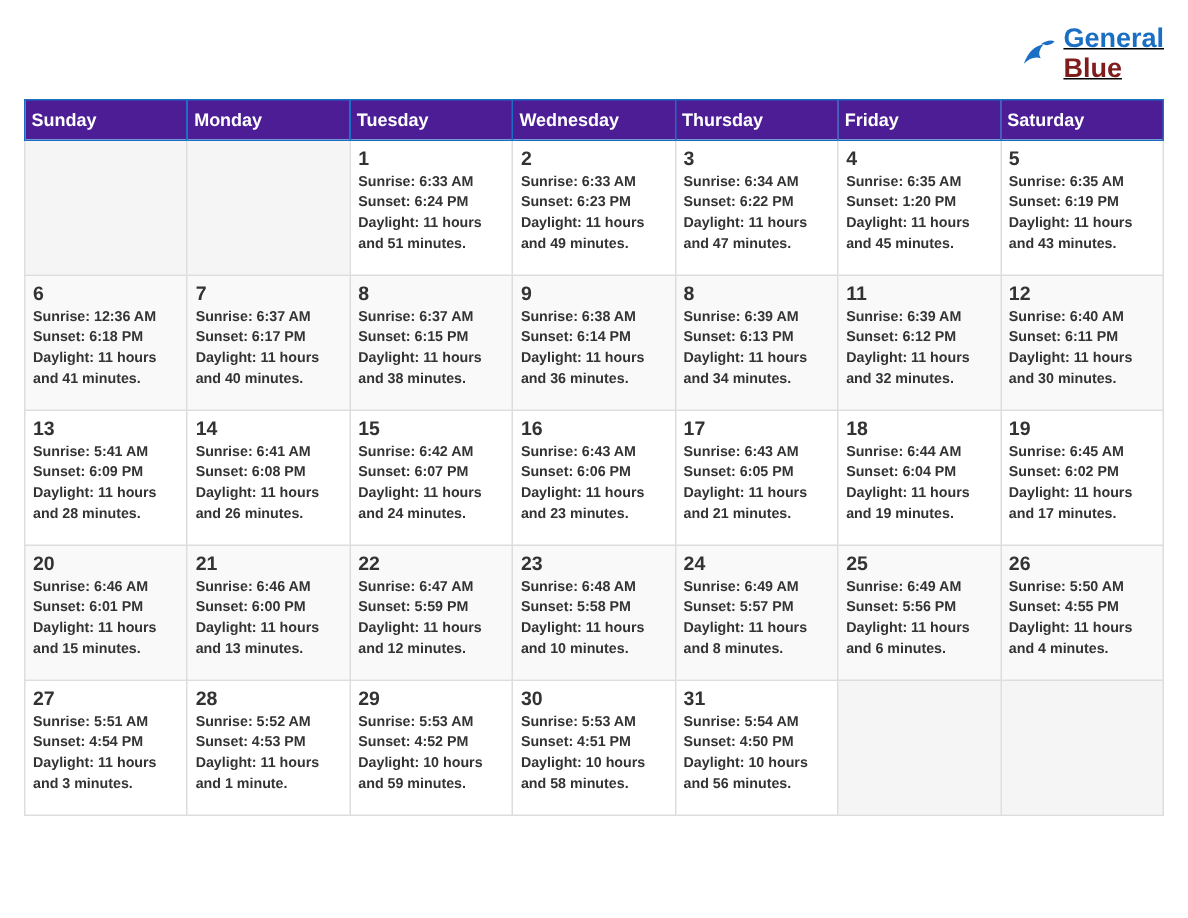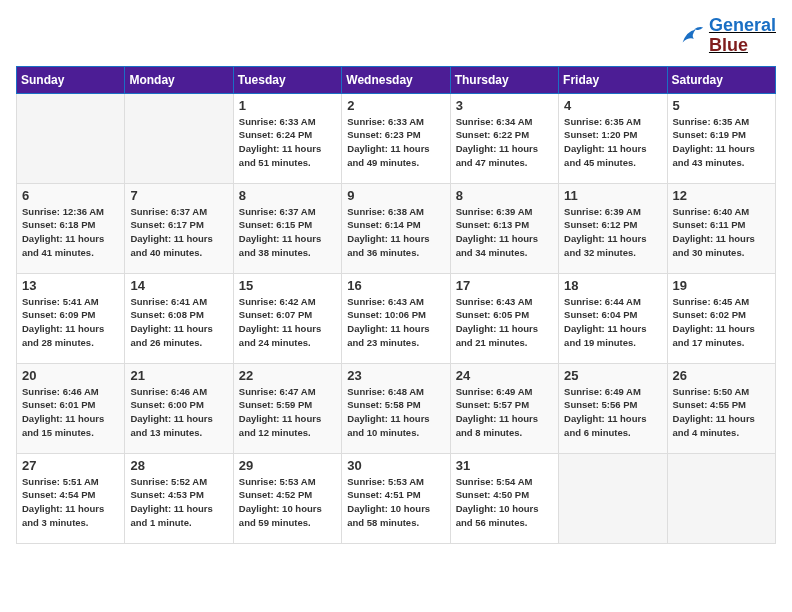--- a/index.html
+++ b/index.html
@@ -233,21 +233,21 @@
         <td>
           <span class="day-num">15</span>
           <div class="day-info">Sunrise: 6:42 AM
 Sunset: 6:07 PM
 Daylight: 11 hours
 and 24 minutes.</div>
         </td>
         <td>
           <span class="day-num">16</span>
           <div class="day-info">Sunrise: 6:43 AM
-Sunset: 10:06 PM
+Sunset: 6:06 PM
 Daylight: 11 hours
 and 23 minutes.</div>
         </td>
         <td>
           <span class="day-num">17</span>
           <div class="day-info">Sunrise: 6:43 AM
 Sunset: 6:05 PM
 Daylight: 11 hours
 and 21 minutes.</div>
         </td>

